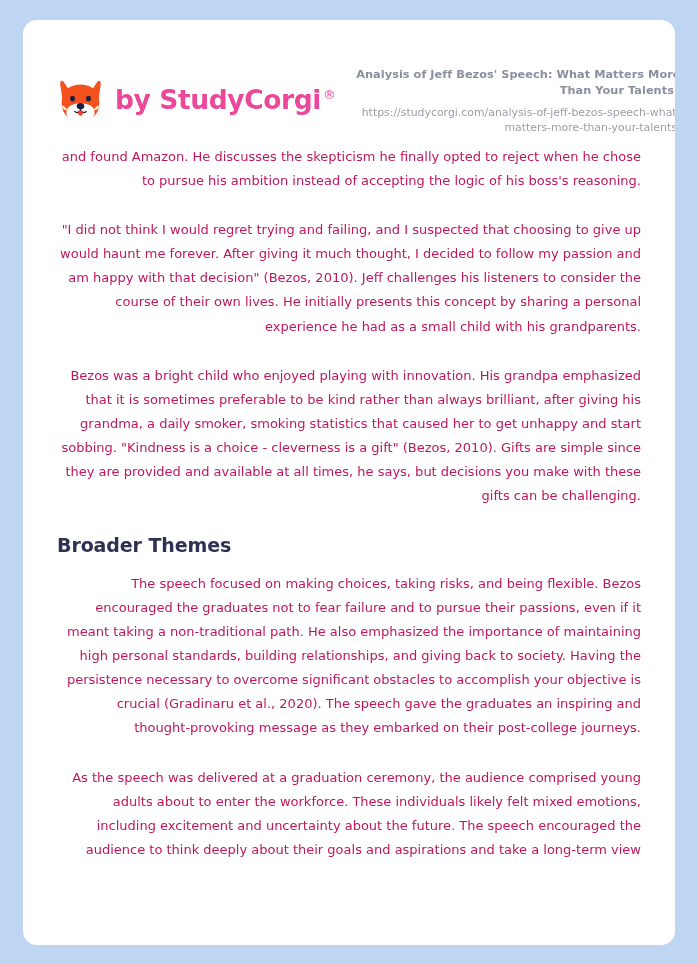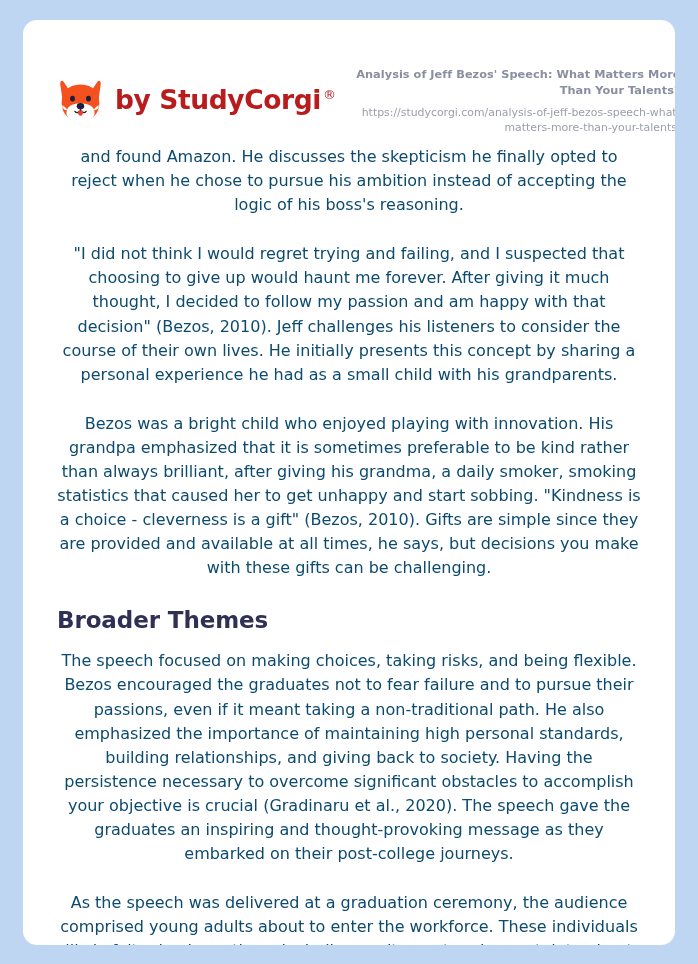--- a/index.html
+++ b/index.html
@@ -46,21 +46,21 @@
   .corgi-logo {
     width: 47px;
     height: 47px;
     flex: 0 0 auto;
     display: block;
   }
 
   .brand-wordmark {
     display: flex;
     align-items: flex-start;
-    color: #b91c1c;
+    color: #ec4899;
     font-size: 26.5px;
     font-weight: bold;
     letter-spacing: -0.4px;
     line-height: 1;
     white-space: nowrap;
   }
   .brand-wordmark .reg {
     font-size: 13px;
     font-weight: normal;
     line-height: 1;
@@ -92,30 +92,30 @@
     word-break: break-word;
   }
 
   
   .doc-body {
     padding: 0 34px;
     box-sizing: border-box;
   }
 
   .doc-body p {
-    color: #0c4a6e;
-    font-size: 16px;
+    color: #be185d;
+    font-size: 13px;
     line-height: 24.1px;
     margin: 0 0 25px 0;
-    text-align: center;
+    text-align: right;
   }
 
   .doc-body h2 {
     color: #2f3154;
-    font-size: 23px;
+    font-size: 19px;
     font-weight: bold;
     line-height: 1.3;
     margin: 0 0 14px 0;
     letter-spacing: -0.1px;
   }
 
   .section-block { margin-bottom: 0; }
 </style>
 </head>
 <body>

